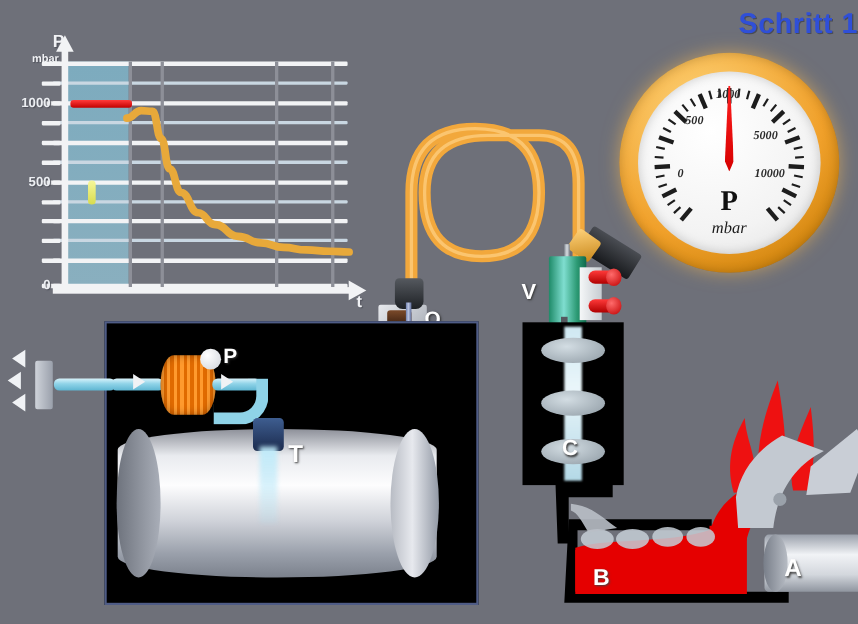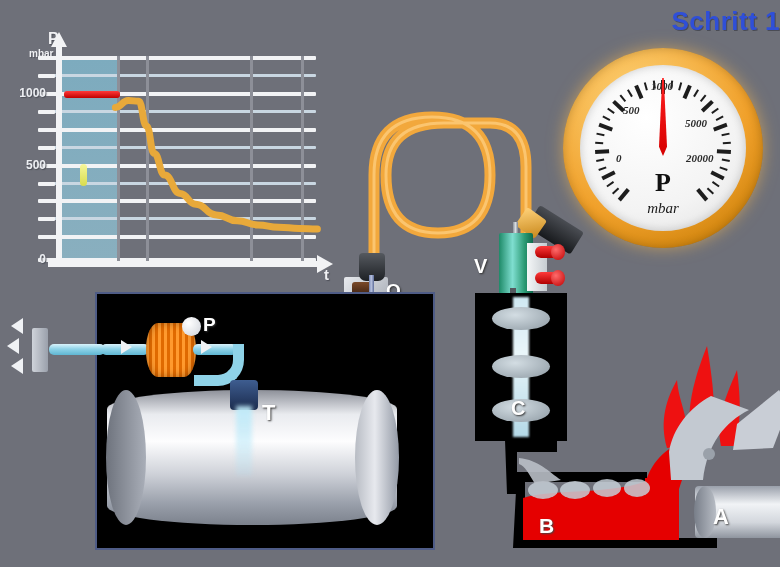--- a/index.html
+++ b/index.html
@@ -442,21 +442,21 @@
             <line x1="139.07790027941928" y1="121.46126753308462" x2="132.4805002465464" y2="116.9364125291923" stroke-width="2"></line>
             <line x1="133.35699289141232" y1="128.69653451777552" x2="127.43264078654028" y2="123.32047163333135" stroke-width="2"></line>
             <line x1="126.70955745868469" y1="135.0910221320905" x2="117.71053092307312" y2="124.36639992842481" stroke-width="4"></line>
           </g>
       </svg>
     </div>
     <div class="gauge-num" style="left:60px; top:56px;">500</div>
     <div class="gauge-num" style="left:88px; top:32px;">1000</div>
     <div class="gauge-num" style="left:122px; top:56px;margin-top:13px;">5000</div>
     <div class="gauge-num" style="left:53px; top:104px;">0</div>
-    <div class="gauge-num" style="left:123px; top:104px;">20000</div>
+    <div class="gauge-num" style="left:123px; top:104px;">10000</div>
     <div class="needle"></div>
     <div class="gauge-P">P</div>
     <div class="gauge-unit">mbar</div>
   </div>
 
   <div class="gauge-tip"></div>
   <div class="valve-cap"></div>
   <div class="valve-stem"></div>
   <div class="valve-block"></div>
   <div class="valve-white"></div>

